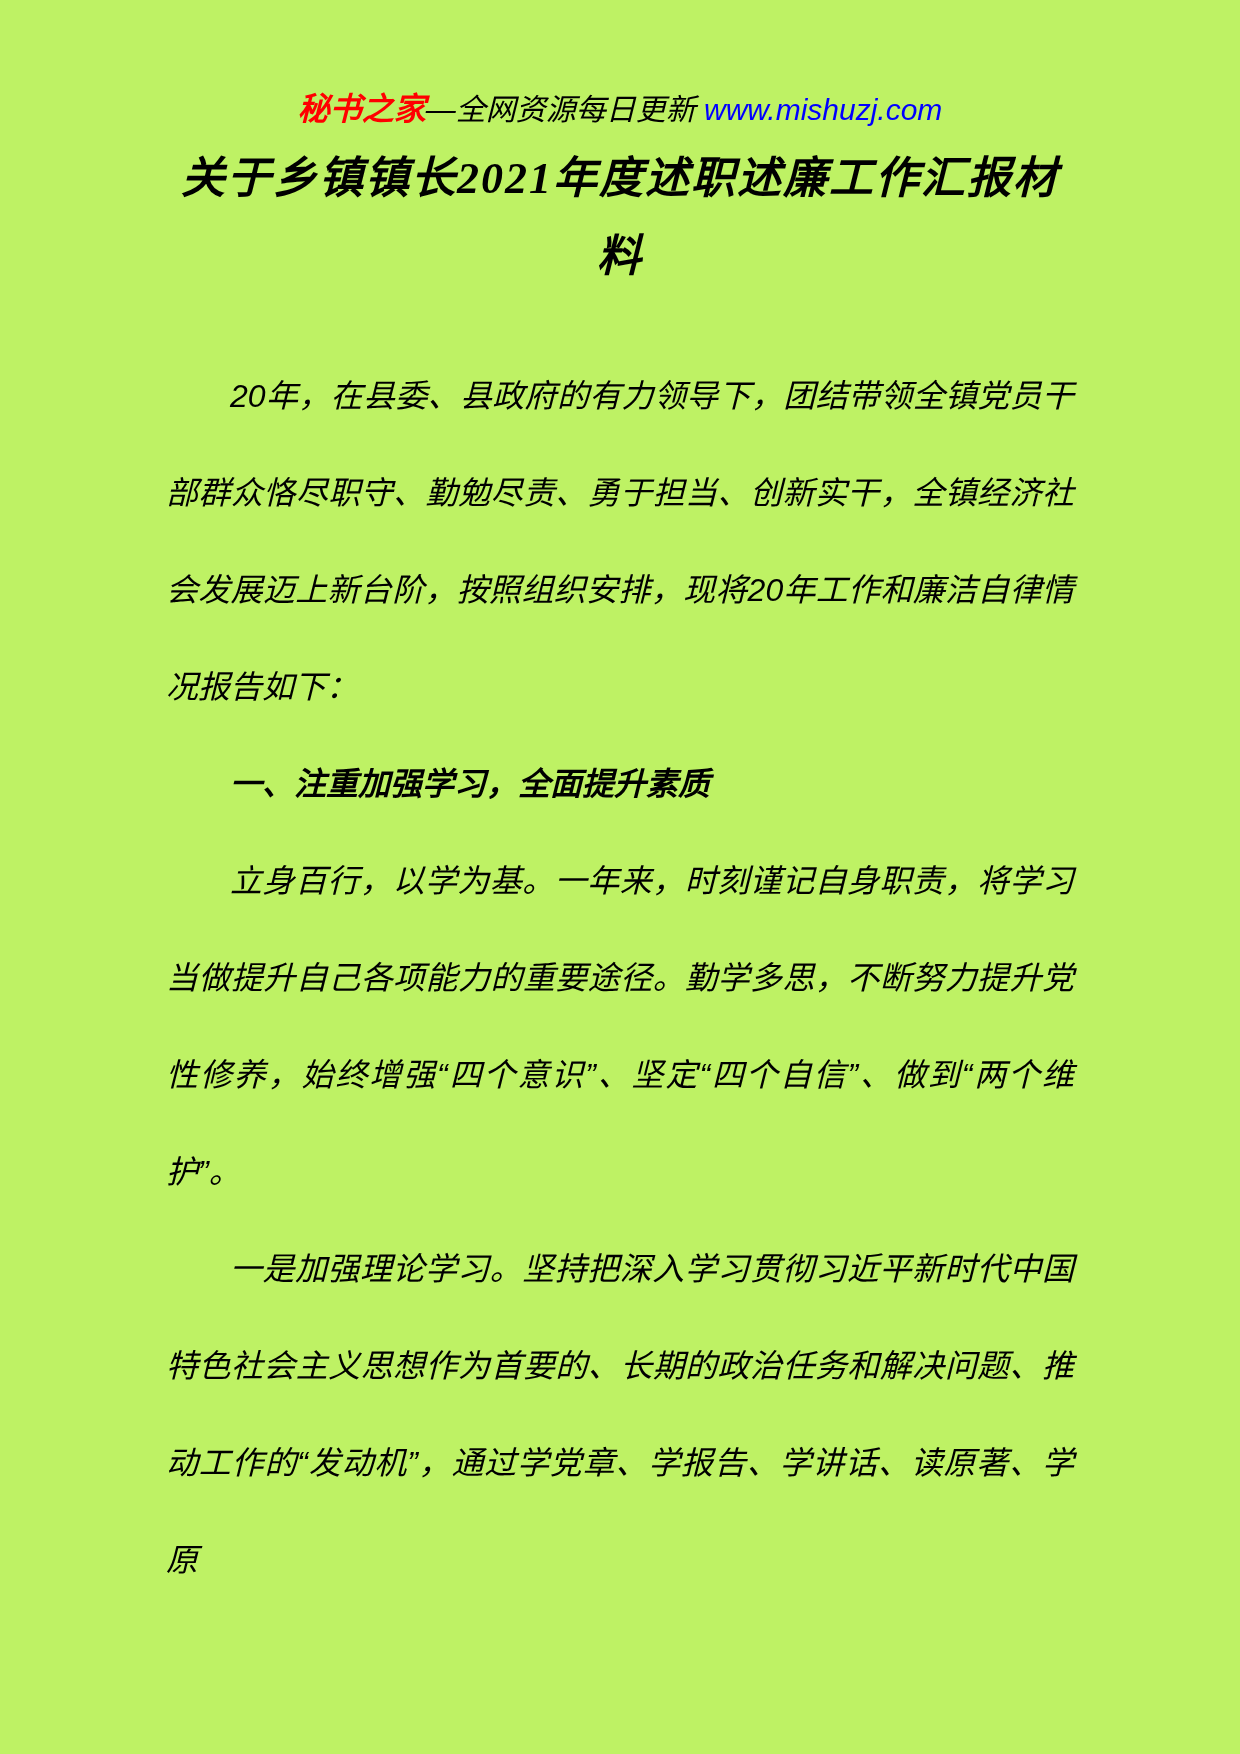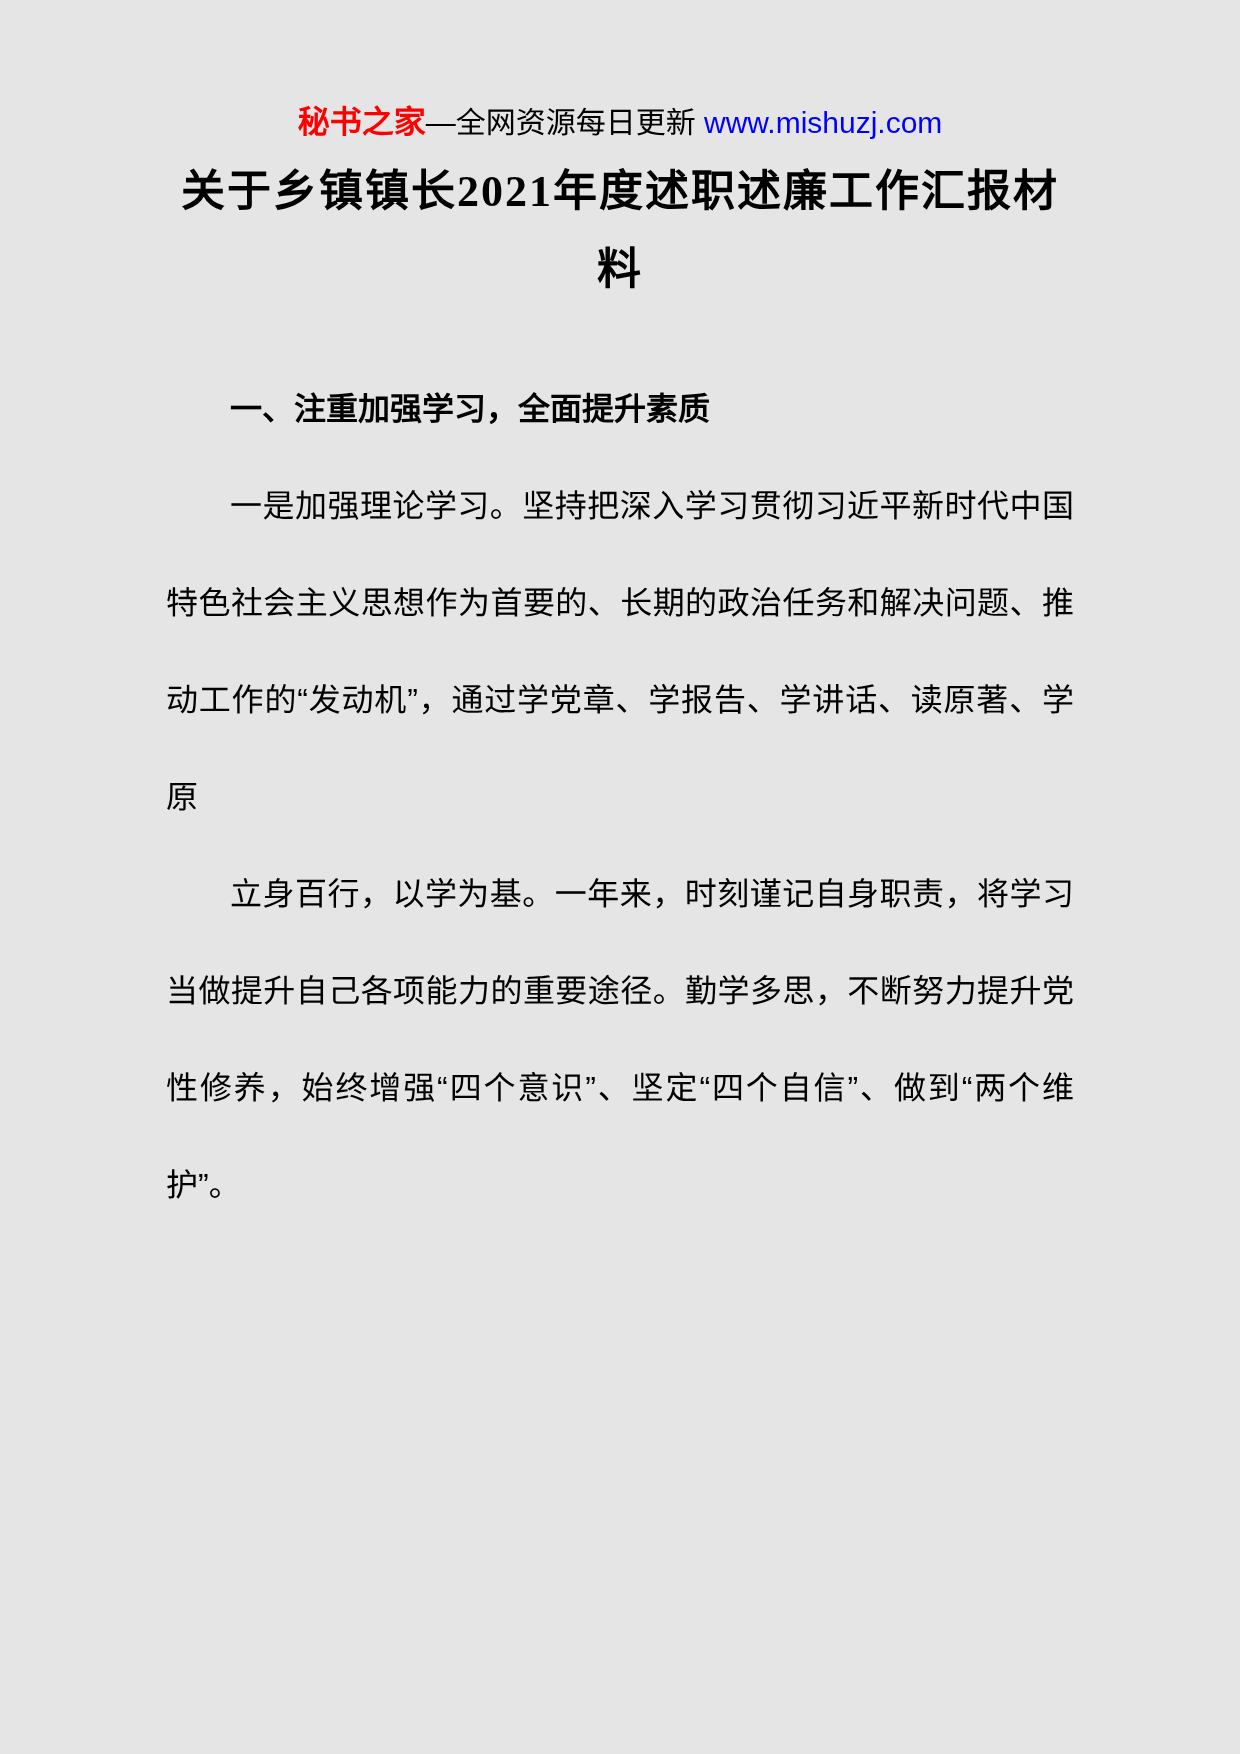--- a/index.html
+++ b/index.html
@@ -5,26 +5,27 @@
   html, body {
     margin: 0;
     padding: 0;
     background: #ffffff;
   }
   .page {
     position: relative;
     width: 1240px;
     height: 1754px;
     margin: 0 auto;
-    background: #e5e5e5;
+    background: #bef264;
     box-sizing: border-box;
-    padding: 14px 166px;
+    padding: 1px 166px;
     overflow: hidden;
     font-family: "Liberation Sans", sans-serif;
     color: #000000;
+    font-style: italic;
   }
   .doc-header {
     padding-top: 90px;
     text-align: center;
     font-size: 30px;
     line-height: 36px;
     white-space: nowrap;
   }
   .brand {
     color: #ff0000;
@@ -69,18 +70,19 @@
 
 <div class="page">
 
   <div class="doc-header">
     <span class="brand">秘书之家</span><span class="tagline">—全网资源每日更新 </span><a class="site-url">www.mishuzj.com</a>
   </div>
 
   <h1 class="doc-title">关于乡镇镇长2021年度述职述廉工作汇报材料</h1>
 
   <div class="doc-body">
+    <p>20年，在县委、县政府的有力领导下，团结带领全镇党员干部群众恪尽职守、勤勉尽责、勇于担当、创新实干，全镇经济社会发展迈上新台阶，按照组织安排，现将20年工作和廉洁自律情况报告如下：</p>
     <h2>一、注重加强学习，全面提升素质</h2>
+    <p>立身百行，以学为基。一年来，时刻谨记自身职责，将学习当做提升自己各项能力的重要途径。勤学多思，不断努力提升党性修养，始终增强“四个意识”、坚定“四个自信”、做到“两个维护”。</p>
     <p>一是加强理论学习。坚持把深入学习贯彻习近平新时代中国特色社会主义思想作为首要的、长期的政治任务和解决问题、推动工作的“发动机”，通过学党章、学报告、学讲话、读原著、学原</p>
-    <p>立身百行，以学为基。一年来，时刻谨记自身职责，将学习当做提升自己各项能力的重要途径。勤学多思，不断努力提升党性修养，始终增强“四个意识”、坚定“四个自信”、做到“两个维护”。</p>
   </div>
 
 </div>
 
 </body></html>

